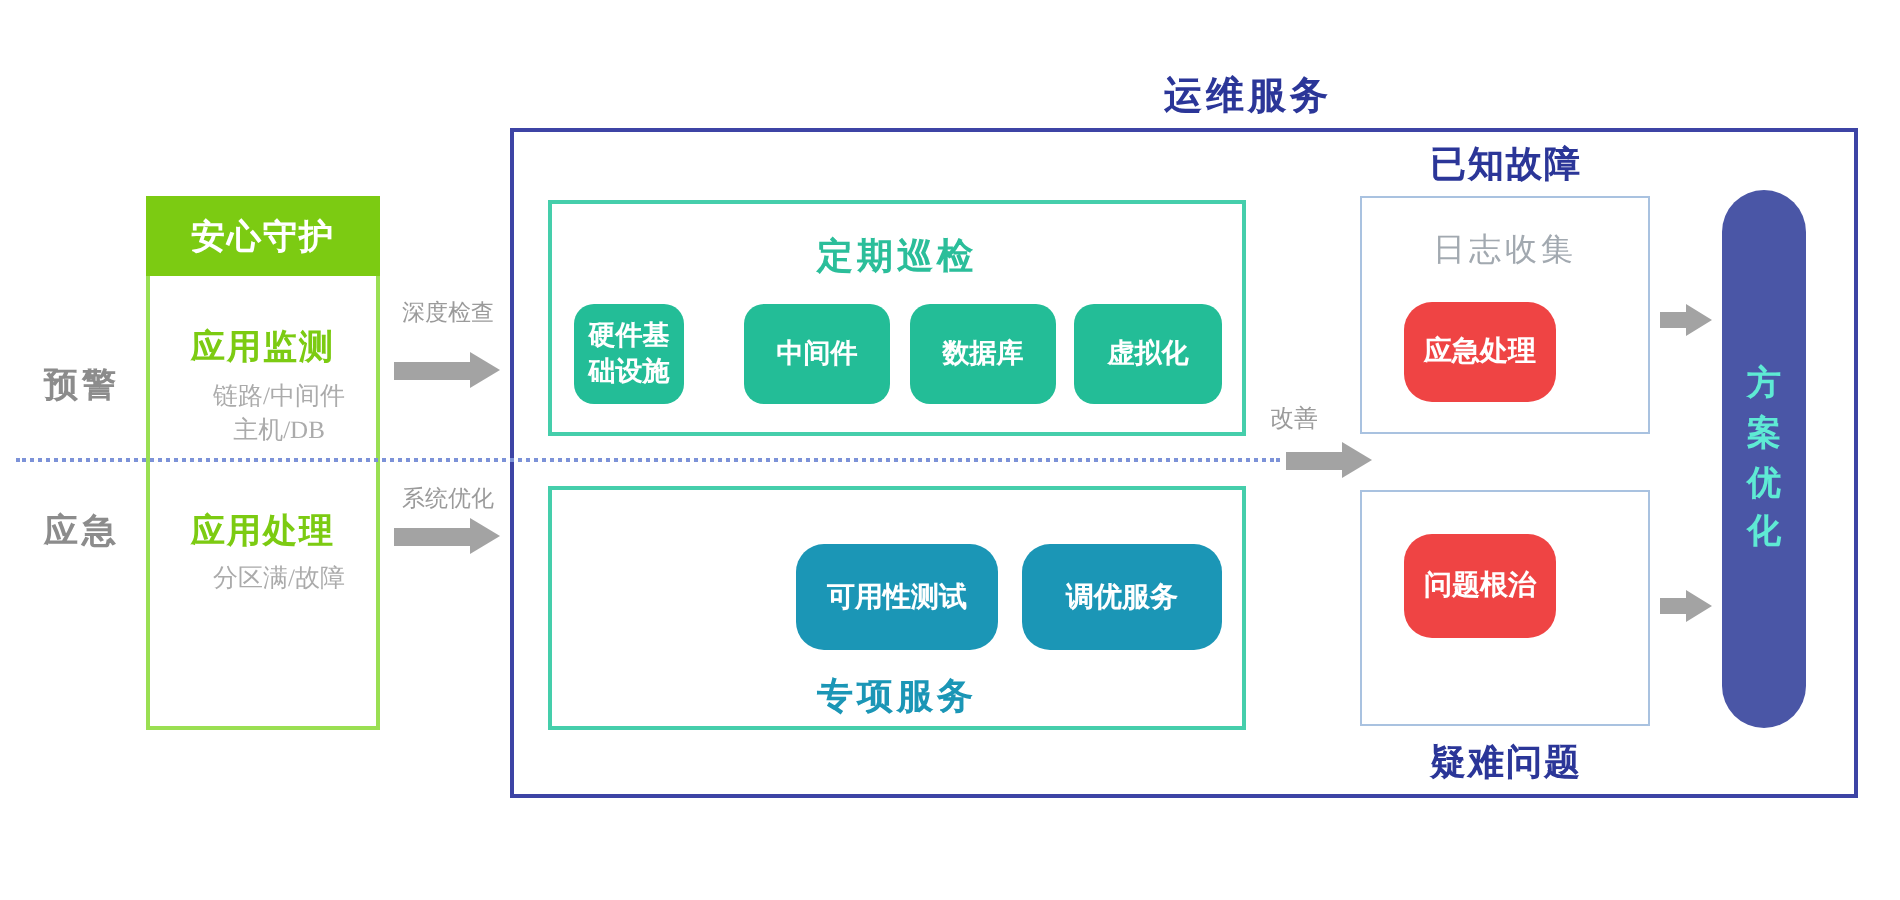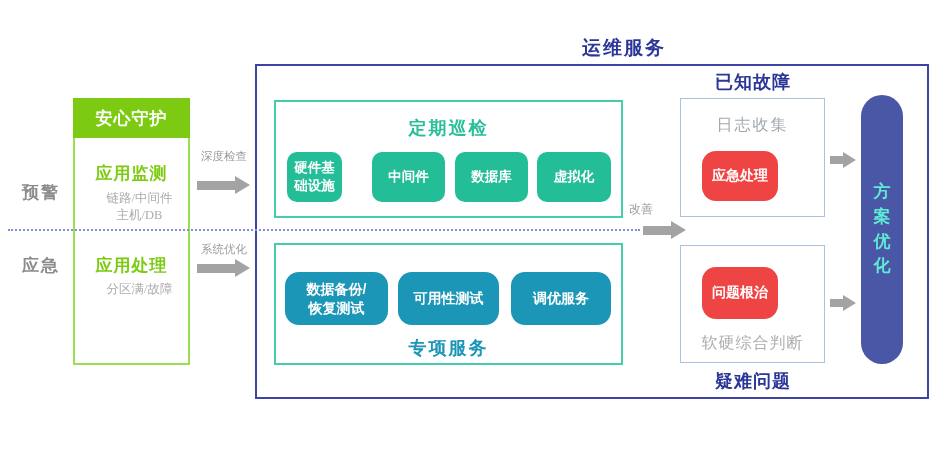--- a/index.html
+++ b/index.html
@@ -42,21 +42,21 @@
   .arrow-sm .shaft { width:13px; height:8px; }
   .arrow-sm .head { border-width:8.5px 0 8.5px 13px; }
   .arrow-deep-check { left:197px; top:176px; }
   .arrow-sys-opt { left:197px; top:259px; }
   .arrow-improve { left:643px; top:221px; }
   .arrow-known-out { left:830px; top:152px; }
   .arrow-difficult-out { left:830px; top:295px; }
   .arrow-label { position:absolute; font-size:11.5px; color:#9B9B9B; }
   .lbl-deep-check { left:198px; top:149px; width:52px; text-align:center; }
   .lbl-sys-opt { left:198px; top:242px; width:52px; text-align:center; }
-  .lbl-improve { left:629px; top:201px; width:36px; font-size:12px; }
+  .lbl-improve { left:629px; top:201px; width:36px; text-align:center; font-size:12px; }
 
   
   .ops-box { position:absolute; left:255px; top:64px; width:674px; height:335px;
     border:2px solid #3D44A5; background:#fff; }
   .ops-title { position:absolute; left:519px; top:35px; width:210px; text-align:center;
     color:#2B3698; font-size:19px; font-weight:bold; letter-spacing:2px; z-index:3; }
 
   
   .panel { position:absolute; border:2px solid #45CEAB; background:#fff; }
   .panel-periodic { left:274px; top:100px; width:349px; height:118px; }
@@ -134,22 +134,20 @@
   <div class="panel panel-periodic">
     <div class="panel-title title-periodic">定期巡检</div>
     <div class="chip chip-green chip-g0">硬件基
 础设施</div>
     <div class="chip chip-green chip-g1">中间件</div>
     <div class="chip chip-green chip-g2">数据库</div>
     <div class="chip chip-green chip-g3">虚拟化</div>
   </div>
 
   <div class="panel panel-special">
-    <div class="chip chip-teal chip-t0">数据备份/
-恢复测试</div>
     <div class="chip chip-teal chip-t1">可用性测试</div>
     <div class="chip chip-teal chip-t2">调优服务</div>
     <div class="panel-title title-special">专项服务</div>
   </div>
 
   <div class="arrow-label lbl-improve">改善</div>
   <div class="harrow arrow-md arrow-improve">
       <i class="shaft"></i>
       <i class="head"></i>
     </div>
@@ -159,21 +157,20 @@
     <div class="fault-caption cap-log">日志收集</div>
     <div class="fault-btn btn-emergency">应急处理</div>
   </div>
   <div class="harrow arrow-sm arrow-known-out">
       <i class="shaft"></i>
       <i class="head"></i>
     </div>
 
   <div class="fault-box fault-difficult">
     <div class="fault-btn btn-root-cure">问题根治</div>
-    <div class="fault-caption cap-judge">软硬综合判断</div>
   </div>
   <div class="fault-title title-difficult">疑难问题</div>
   <div class="harrow arrow-sm arrow-difficult-out">
       <i class="shaft"></i>
       <i class="head"></i>
     </div>
 
   <div class="solution-pill">
     <div class="solution-text">方案优化</div>
   </div>

